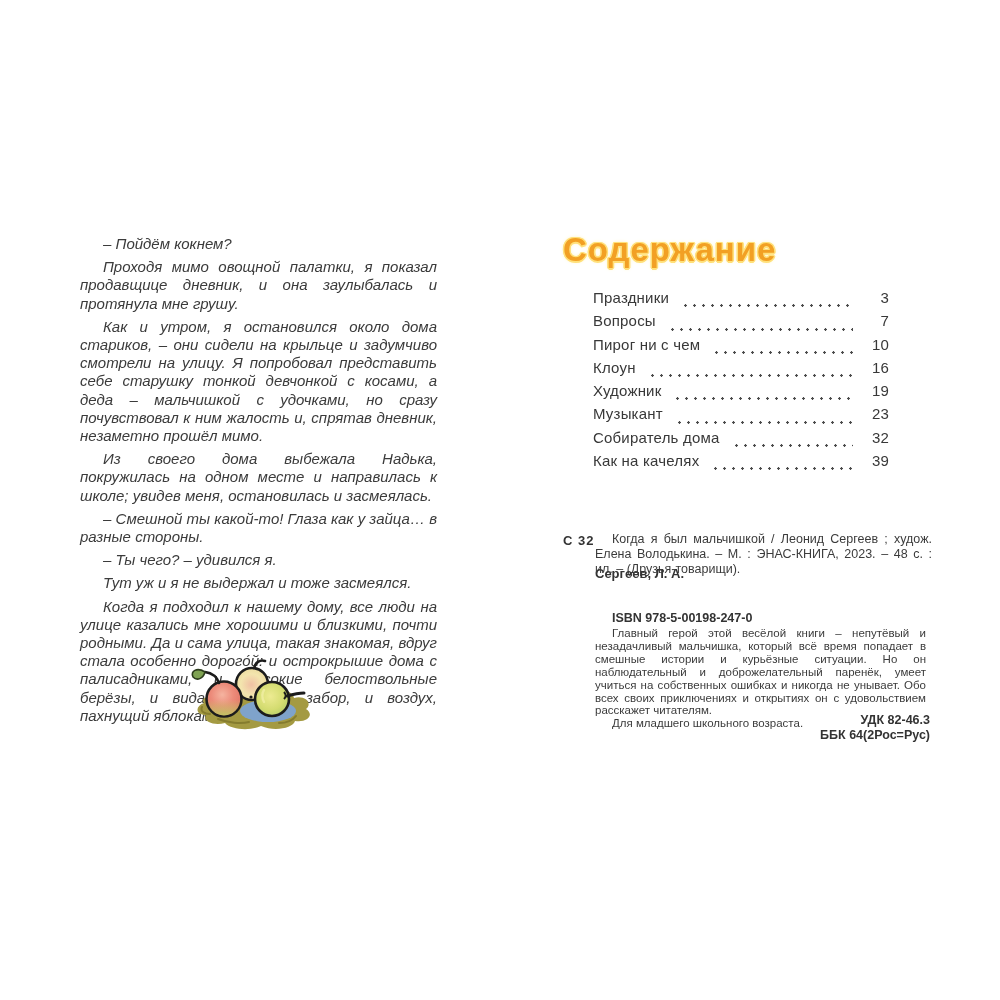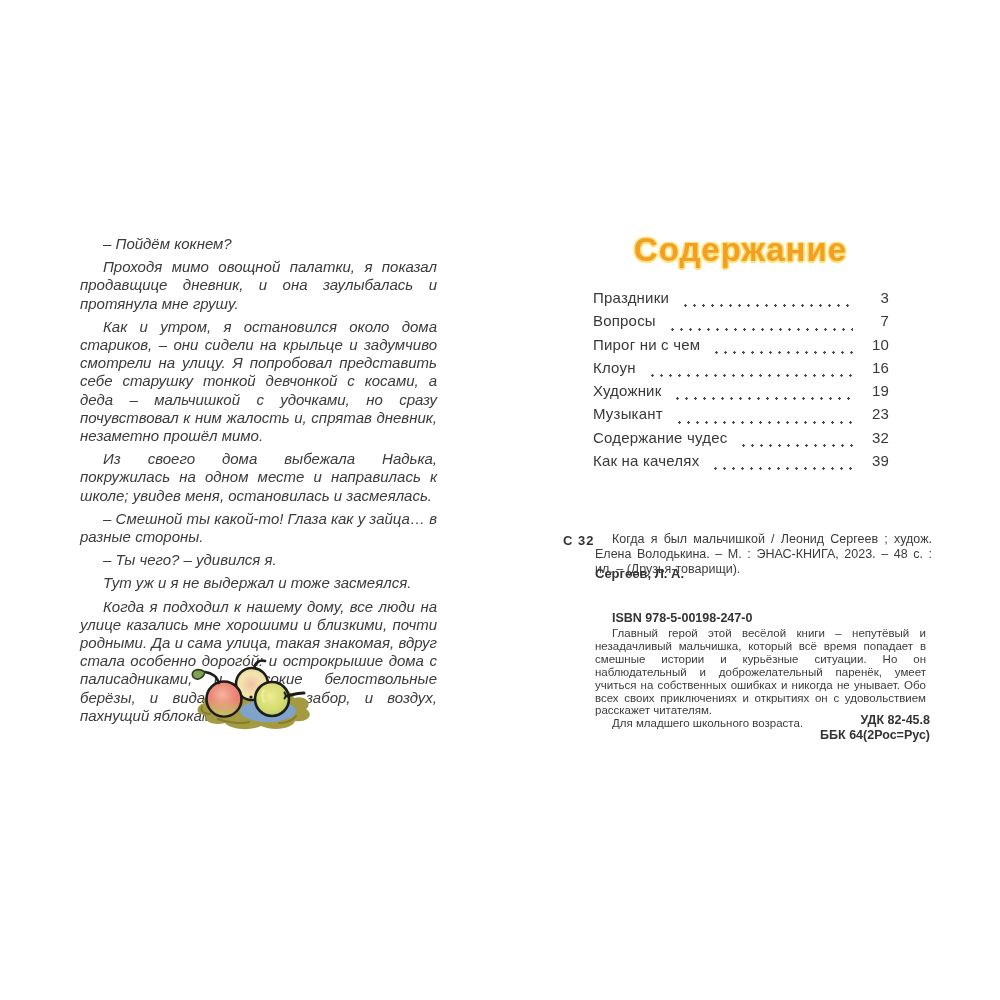--- a/index.html
+++ b/index.html
@@ -26,21 +26,20 @@
   .apples {
     position: absolute;
     left: 188px; top: 652px;
     width: 132px; height: 86px;
   }
 
   
   .toc-title {
     position: absolute;
     left: 563px; top: 231px; width: 355px;
-    text-align: center;
     font-size: 33px; font-weight: bold;
     letter-spacing: 1px;
     color: #F2A024;
     text-shadow:
       -1.5px 0 #FFE07A, 1.5px 0 #FFE07A,
       0 -1.5px #FFE07A, 0 1.5px #FFE07A,
       -1px -1px #FFE07A, 1px 1px #FFE07A,
       -1px 1px #FFE07A, 1px -1px #FFE07A,
       0 0 4px #FFEA9E;
   }
@@ -194,21 +193,21 @@
     <span>Художник</span>
     <span class="toc-leader"></span>
     <span class="toc-page">19</span>
   </div>
   <div class="toc-row">
     <span>Музыкант</span>
     <span class="toc-leader"></span>
     <span class="toc-page">23</span>
   </div>
   <div class="toc-row">
-    <span>Содержание чудес</span>
+    <span>Собиратель дома</span>
     <span class="toc-leader"></span>
     <span class="toc-page">32</span>
   </div>
   <div class="toc-row">
     <span>Как на качелях</span>
     <span class="toc-leader"></span>
     <span class="toc-page">39</span>
   </div>
 </div>
 
@@ -220,15 +219,15 @@
 </div>
 
 <div class="imprint-isbn">ISBN 978-5-00198-247-0</div>
 
 <div class="imprint-annotation">
   <p>Главный герой этой весёлой книги – непутёвый и незадачливый мальчишка, который всё время попадает в смешные истории и курьёзные ситуации. Но он наблюдательный и доброжелательный паренёк, умеет учиться на собственных ошибках и никогда не унывает. Обо всех своих приключениях и открытиях он с удовольствием расскажет читателям.</p>
   <p>Для младшего школьного возраста.</p>
 </div>
 
 <div class="imprint-codes">
-  <div>УДК 82-45.8</div>
+  <div>УДК 82-46.3</div>
   <div>ББК 64(2Рос=Рус)</div>
 </div>
 
 </body></html>

